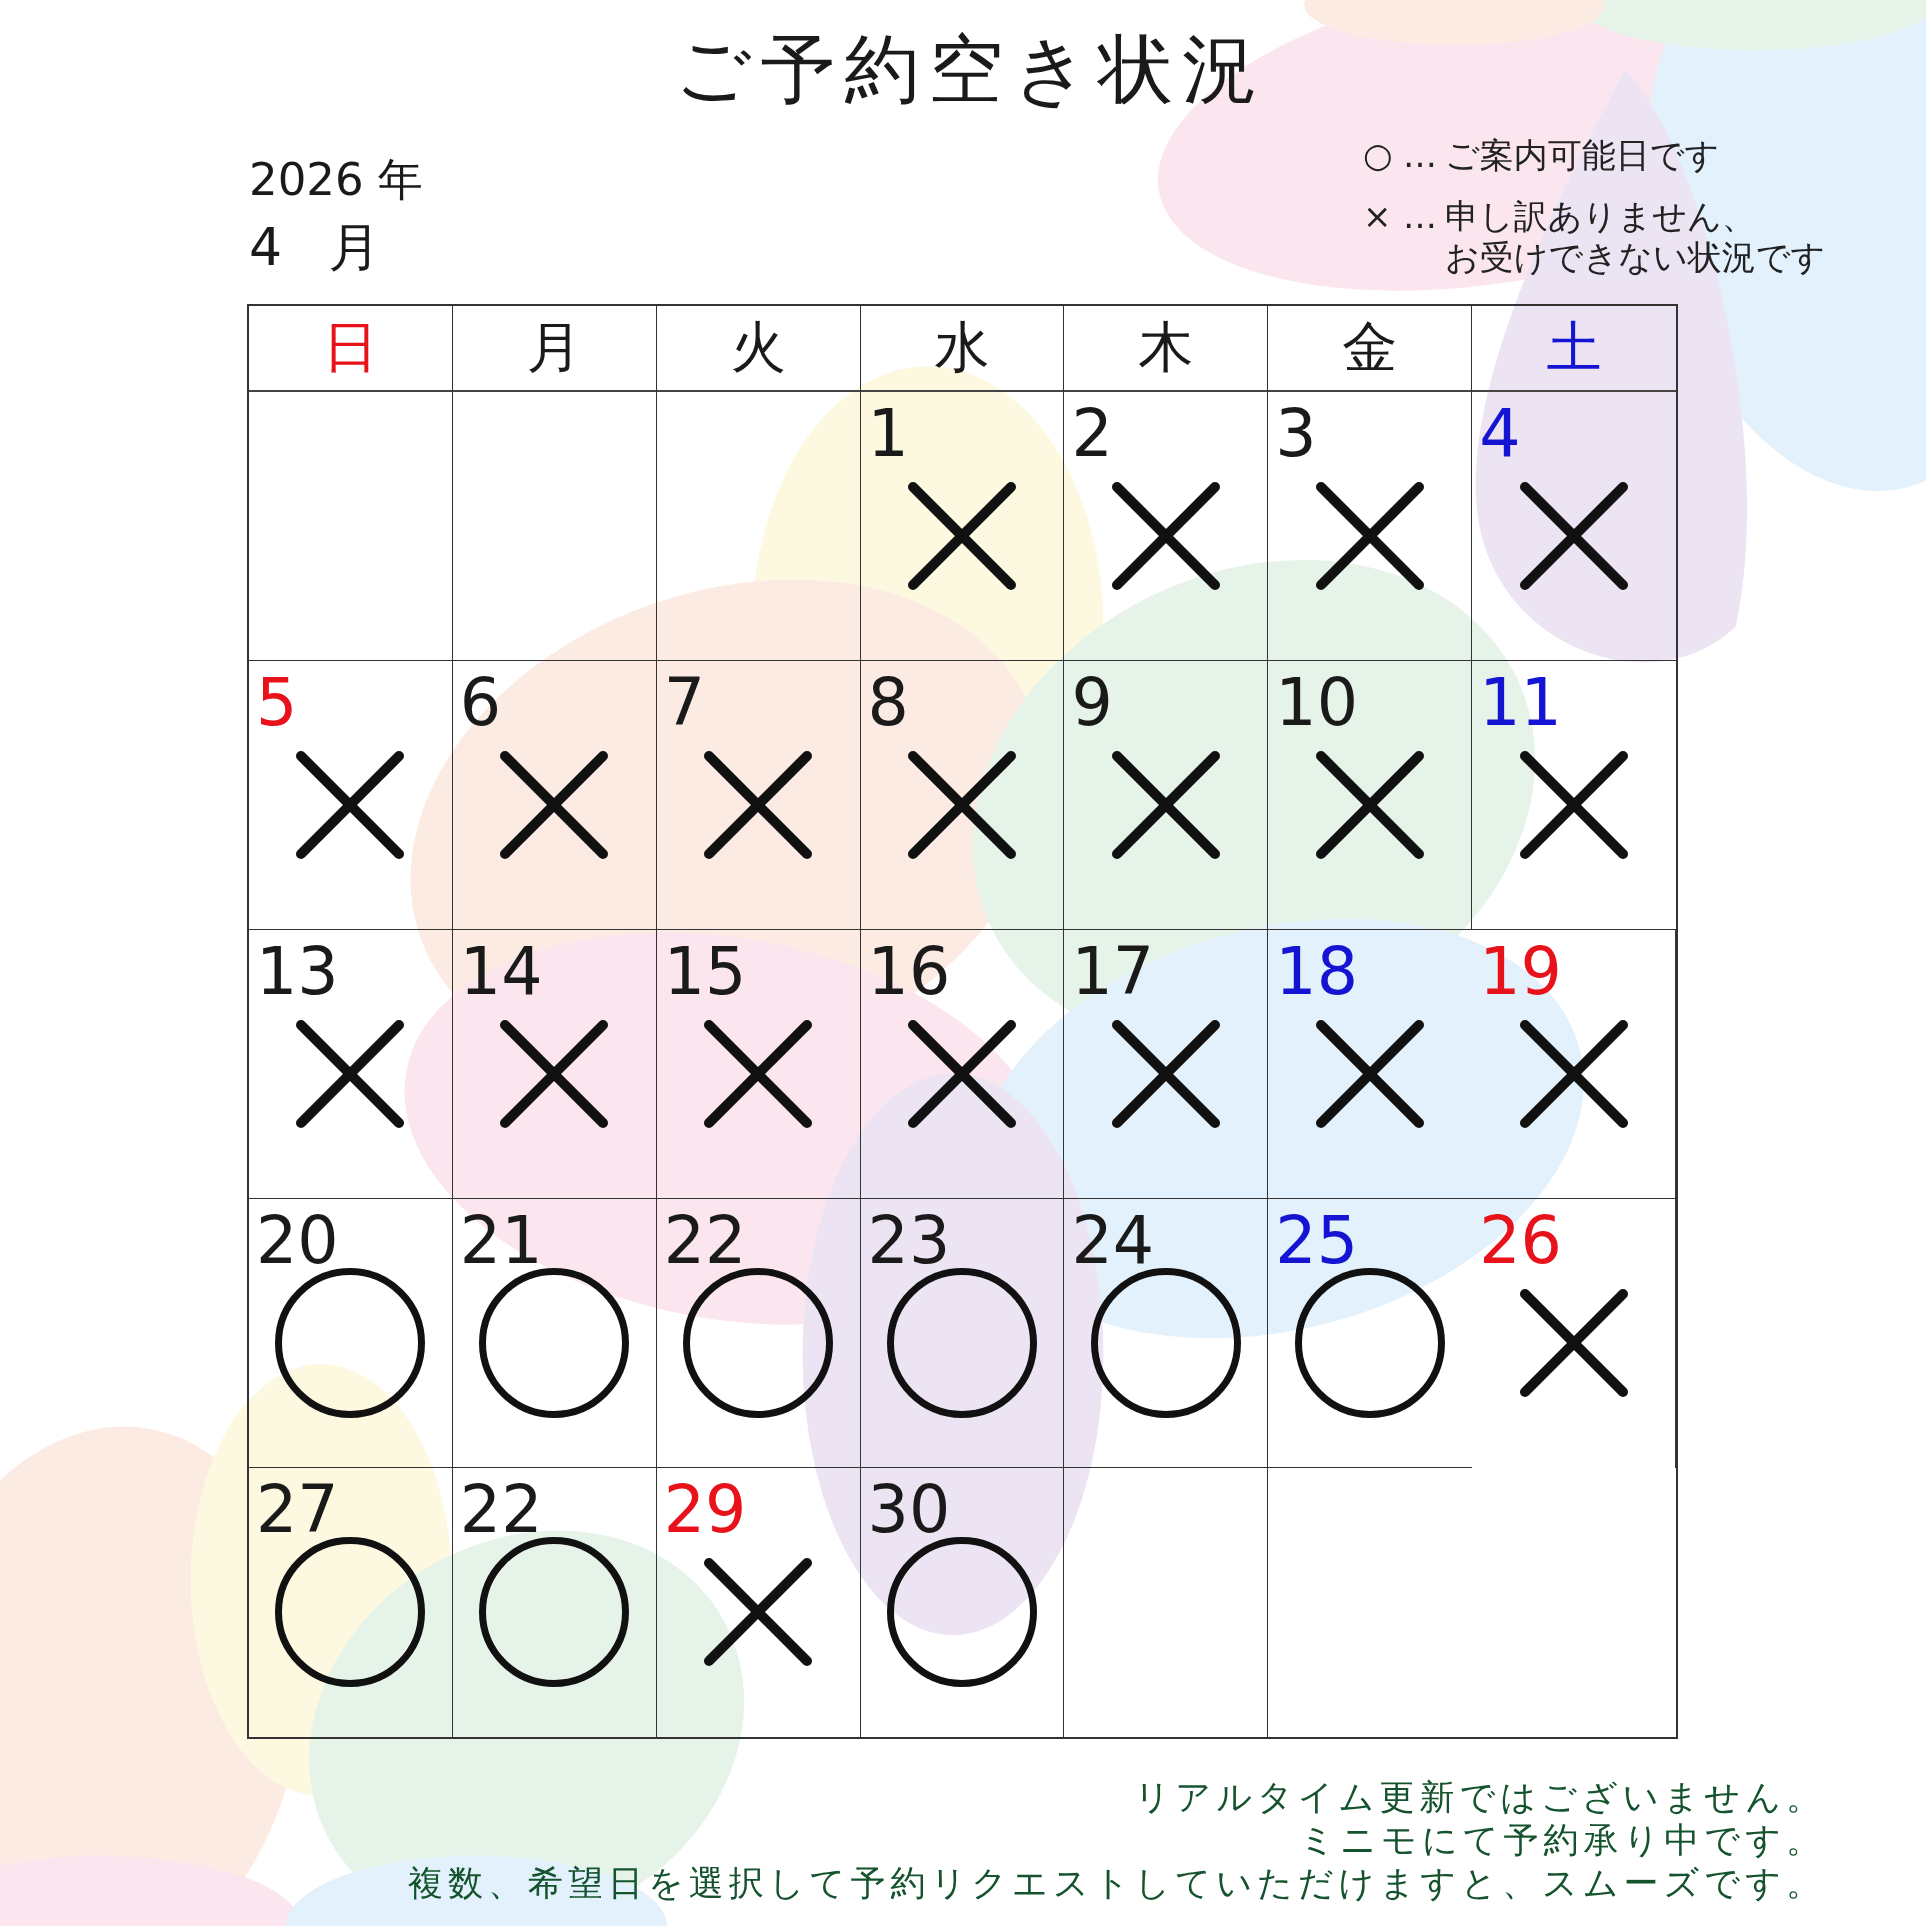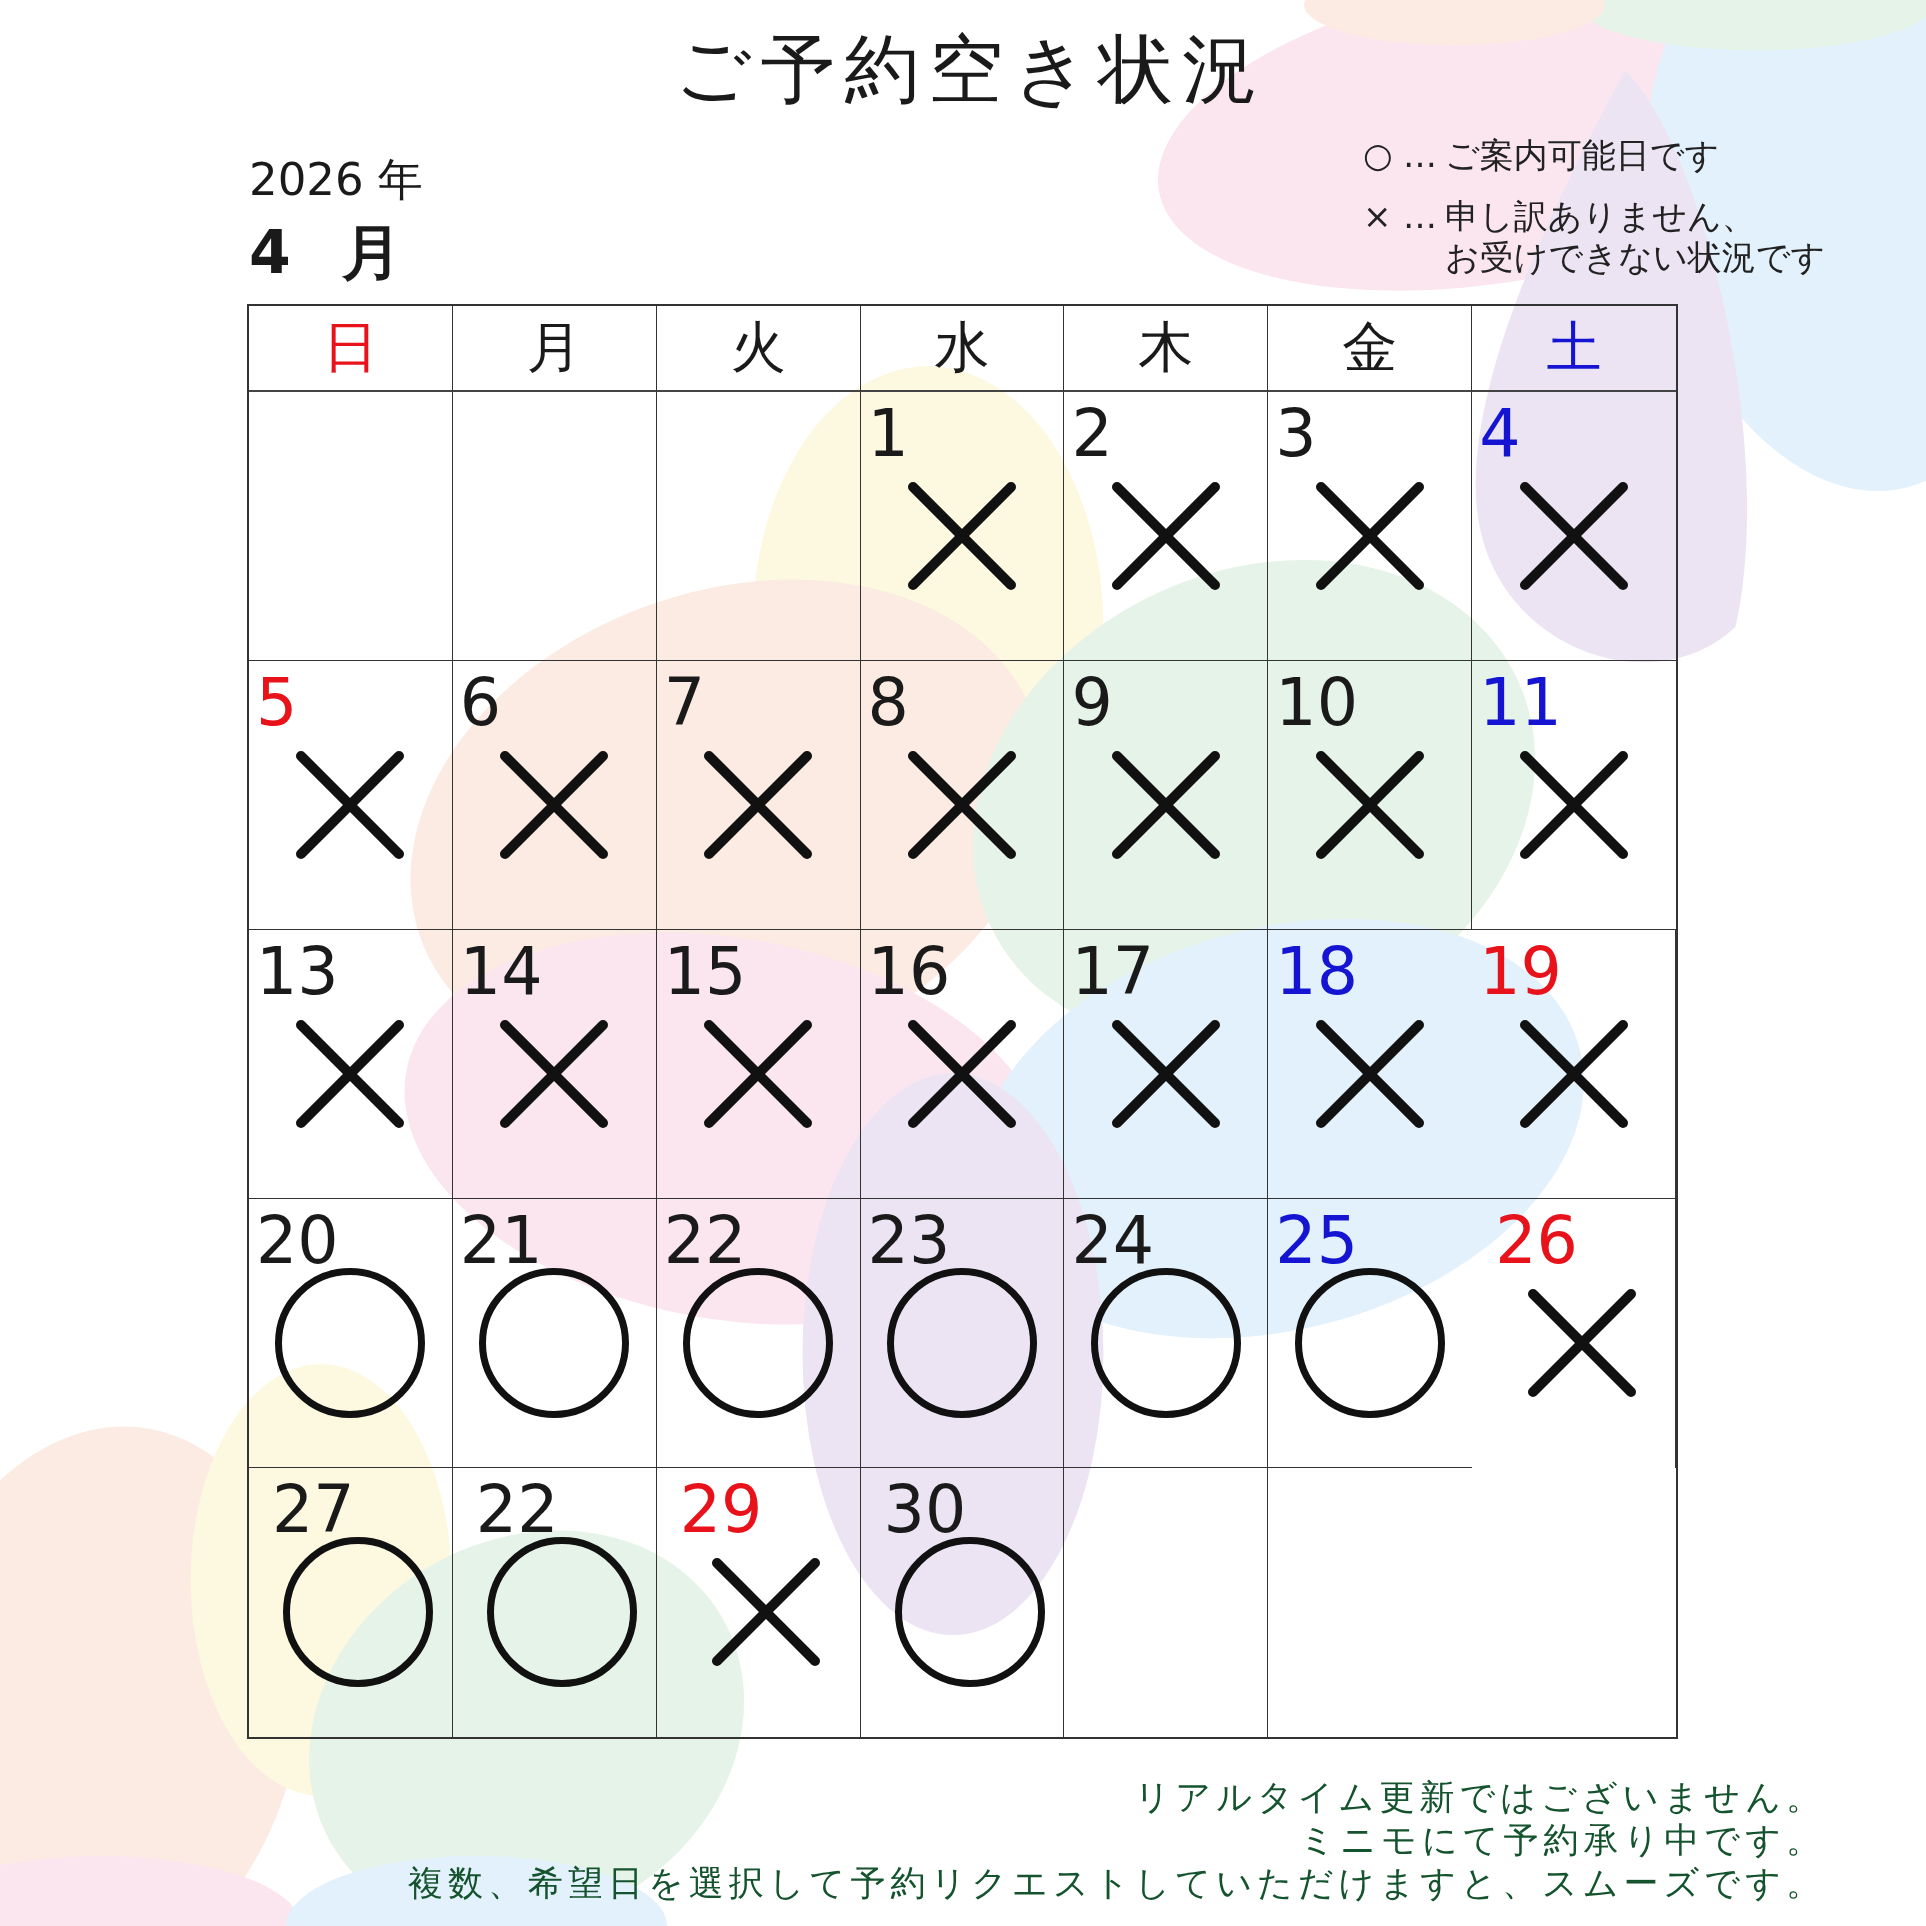--- a/index.html
+++ b/index.html
@@ -10,41 +10,41 @@
     color: #1a1a1a;
   }
   .bg-layer { position: absolute; inset: 0; z-index: 0; }
 
   .title {
     position: absolute; left: 0; width: 1941px; top: 20px;
     text-align: center; font-size: 75px; letter-spacing: 9px; font-weight: 300;
     z-index: 2;
   }
   .year { position: absolute; left: 249px; top: 150px; font-size: 45px; z-index: 2; }
-  .month { position: absolute; left: 249px; top: 213px; font-size: 60px; letter-spacing: 15px; z-index: 2; font-weight: bold; }
+  .month { position: absolute; left: 249px; top: 213px; font-size: 52px; letter-spacing: 15px; z-index: 2; }
 
   .legend { position: absolute; left: 1363px; top: 135px; font-size: 34px; line-height: 1.2; z-index: 2; color: #222; }
   .legend .row { display: flex; align-items: flex-start; margin-bottom: 20px; }
   .legend .sym { width: 40px; display: inline-block; }
   .legend .dots { width: 42px; display: inline-block; }
   .legend .txt { display: inline-block; }
 
   .grid {
     position: absolute; left: 247px; top: 304px; width: 1431px;
     border: 2px solid #333; box-sizing: border-box; z-index: 2;
     display: grid;
     grid-template-columns: repeat(7, 1fr);
     grid-template-rows: 86px repeat(5, 269px);
   }
   .cell {
     border-right: 1.5px solid #333; border-bottom: 1.5px solid #333;
     position: relative; box-sizing: border-box;
   }
   .cell.last-col { border-right: none; }
-  .cell.last-row { border-bottom: none; margin-left: 16px; }
+  .cell.last-row { border-bottom: none; }
   .head { display: flex; align-items: center; justify-content: center; font-size: 55px; border-bottom: 2.5px solid #444; }
   .daynum { position: absolute; left: 7px; top: 9px; font-size: 65px; line-height: 1; }
   .mark { position: absolute; left: 50%; top: 54%; transform: translate(-50%, -50%); }
   .red { color: #e8121a; }
   .blue { color: #1414d2; }
   .black { color: #1a1a1a; }
 
   .footer { position: absolute; right: 100px; top: 1776px; text-align: right; font-size: 35px; line-height: 43px; letter-spacing: 5px; z-index: 2; color: #14532d; }
 </style>
 </head>

